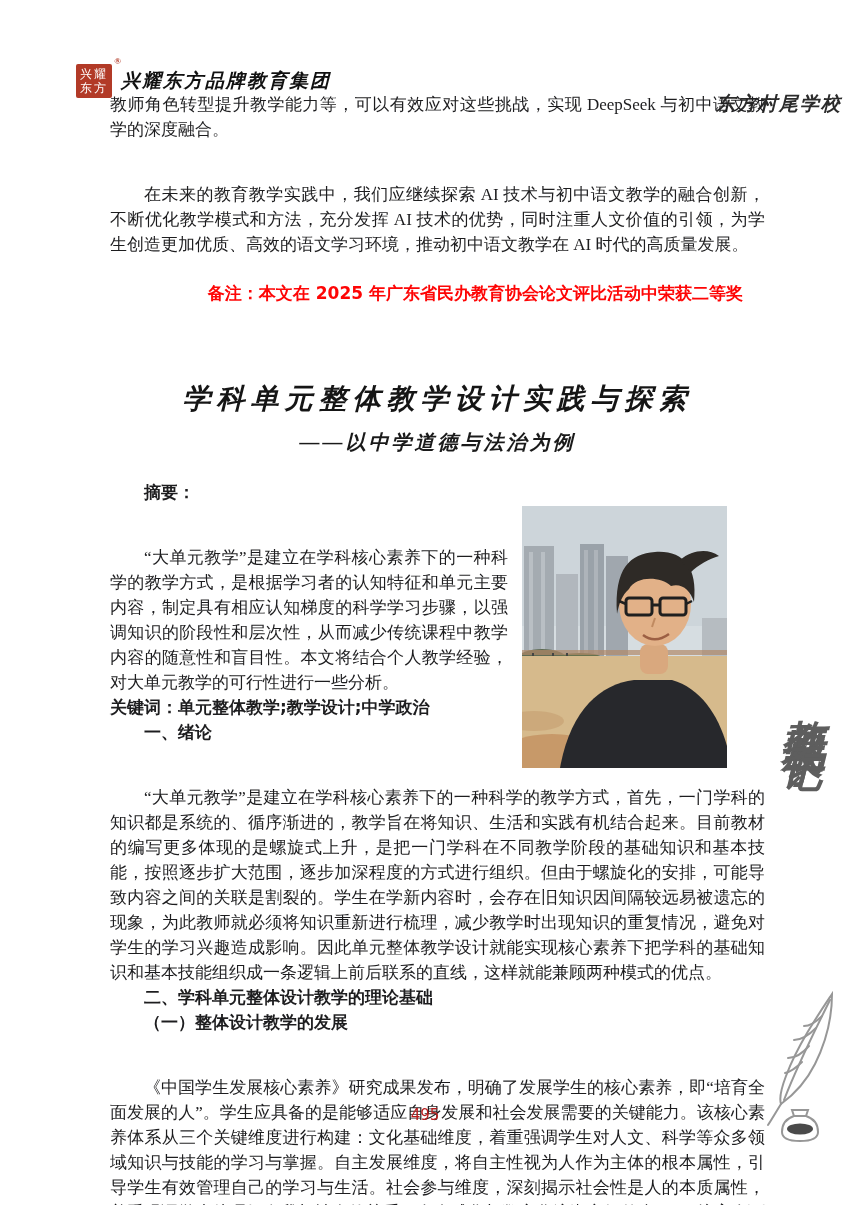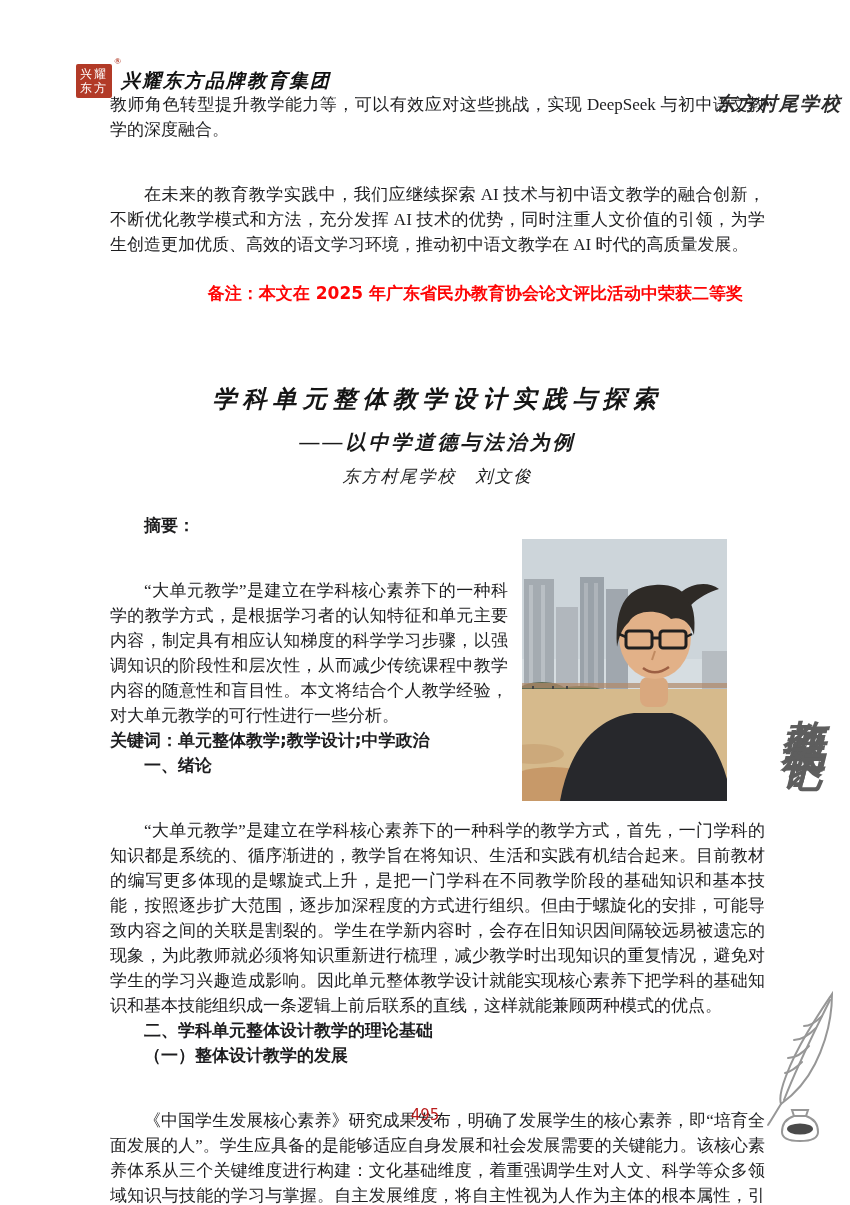--- a/index.html
+++ b/index.html
@@ -24,21 +24,21 @@
     position:absolute; top:92px; left:110px; width:655px;
     font-size:17px; line-height:25px; text-align:justify;
   }
   .indent { text-indent:2em;margin-top:40px; }
   .award-note {
     margin-top:24px; text-align:right; padding-right:22px;
     color:#fe0505; font-weight:bold; font-family:"DejaVu Sans","Liberation Sans",sans-serif;
     font-size:17px;
   }
   .article-title {
-    margin-top:76px; text-align:center; font-size:24px; line-height:34px;
+    margin-top:76px; text-align:center; font-size:28px; line-height:34px;
     font-weight:bold; font-style:italic; letter-spacing:6px; color:#151515;
   }
   .article-subtitle {
     margin-top:12px; text-align:center; font-size:20px; line-height:28px;
     font-weight:bold; font-style:italic; letter-spacing:3px; color:#1a1a1a;
   }
   .article-author {
     margin-top:8px; text-align:center; font-size:17px; line-height:25px;
     font-style:italic; letter-spacing:2px; color:#222;
   }
@@ -82,21 +82,20 @@
   </div>
 
   <div class="content">
     <p>教师角色转型提升教学能力等，可以有效应对这些挑战，实现 DeepSeek 与初中语文教学的深度融合。</p>
     <p class="indent">在未来的教育教学实践中，我们应继续探索 AI 技术与初中语文教学的融合创新，不断优化教学模式和方法，充分发挥 AI 技术的优势，同时注重人文价值的引领，为学生创造更加优质、高效的语文学习环境，推动初中语文教学在 AI 时代的高质量发展。</p>
 
     <p class="award-note">备注：本文在 2025 年广东省民办教育协会论文评比活动中荣获二等奖</p>
 
     <h1 class="article-title">学科单元整体教学设计实践与探索</h1>
     <h2 class="article-subtitle">——以中学道德与法治为例</h2>
-    <div class="article-author">东方村尾学校　刘文俊</div>
 
     <div class="abstract-block">
 
       <figure class="portrait">
         <svg viewBox="0 0 205 262" xmlns="http://www.w3.org/2000/svg">
 
           <rect x="0" y="0" width="205" height="158" fill="#cdd5da"></rect>
           <rect x="0" y="120" width="205" height="38" fill="#d6dde1"></rect>
 
           <rect x="2" y="40" width="30" height="112" fill="#a4abb1"></rect>

